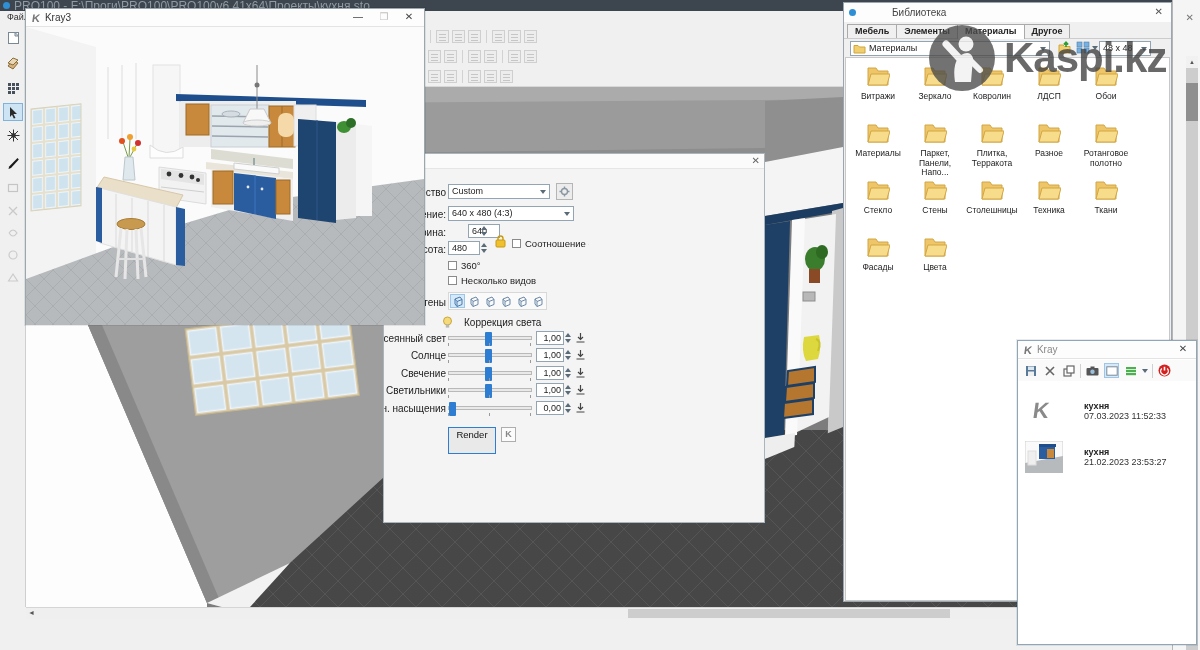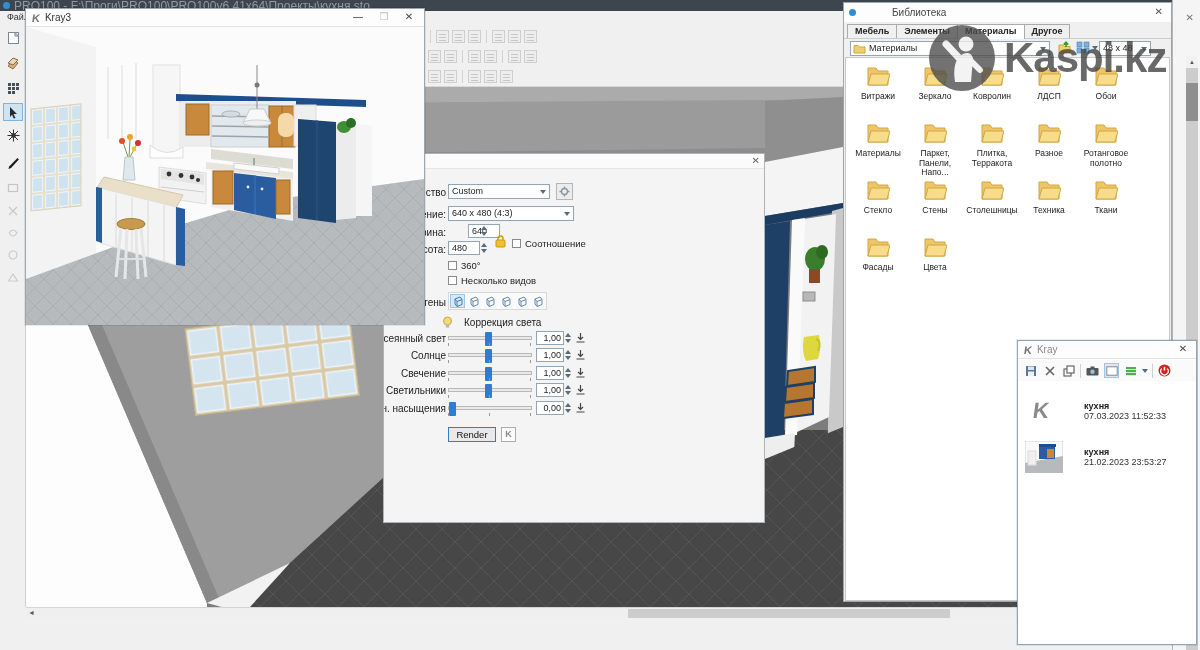--- a/index.html
+++ b/index.html
@@ -58,21 +58,21 @@
   .spin-ud i.up { top:2px; border-bottom:4px solid #5a6b78; }
   .spin-ud i.dn { bottom:2px; border-top:4px solid #5a6b78; }
   .chk { width:9px; height:9px; background:#fff; border:1px solid #8a8a8a; display:inline-block; }
   .chk-lbl { font-size:9.5px; color:#222; margin-left:4px; white-space:nowrap; }
   .wall-btn { width:15px; height:14px; border:1px solid transparent; display:flex; align-items:center; justify-content:center; }
   .wall-btn.sel { background:#d6e9f8; border-color:#9cc5e8; }
   .slider-track { position:absolute; height:4px; border:1px solid #b9b9b9; background:#e9e9e9; }
   .slider-thumb { position:absolute; top:-5px; width:7px; height:14px; background:#2d7dd2; border-radius:1px; }
   .ticks { position:absolute; height:3px; background:repeating-linear-gradient(90deg,#9a9a9a 0 1px,transparent 1px 41px); }
   .valbox { position:absolute; width:28px; height:14px; background:#fff; border:1px solid #93a5b2; font-size:9px; text-align:right; padding:1px 2px 0 0; color:#222; }
-  .render-btn { position:absolute; width:48px; height:15px; background:#e9e9e9; border:1px solid #2d7dd2; font-size:9.5px; text-align:center; line-height:14px; color:#111; }
+  .render-btn { position:absolute; width:48px; height:27px; background:#e9e9e9; border:1px solid #2d7dd2; font-size:9.5px; text-align:center; line-height:14px; color:#111; }
   .kray-btn { position:absolute; width:15px; height:15px; background:#fbfbfb; border:1px solid #adadad; font-size:9px; font-weight:bold; color:#888; text-align:center; line-height:13px; }
 
   
   .kray3 { left:25px; top:8px; width:400px; height:317px; z-index:4; }
 
   
   .library { left:843px; top:2px; width:329px; height:600px; background:#f0f0f0; border:1px solid #9aa6b0; z-index:5; }
   .lib-title { height:19px; background:#fdfdfd; display:flex; align-items:center; position:relative; }
   .lib-tabs { position:absolute; left:3px; top:21px; height:14px; display:flex;font-weight:bold; }
   .ltab { font-size:9px; color:#222; padding:1px 7px 0 7px; border:1px solid #aaa; border-bottom:none; background:#f0f0f0; margin-right:-1px; }

